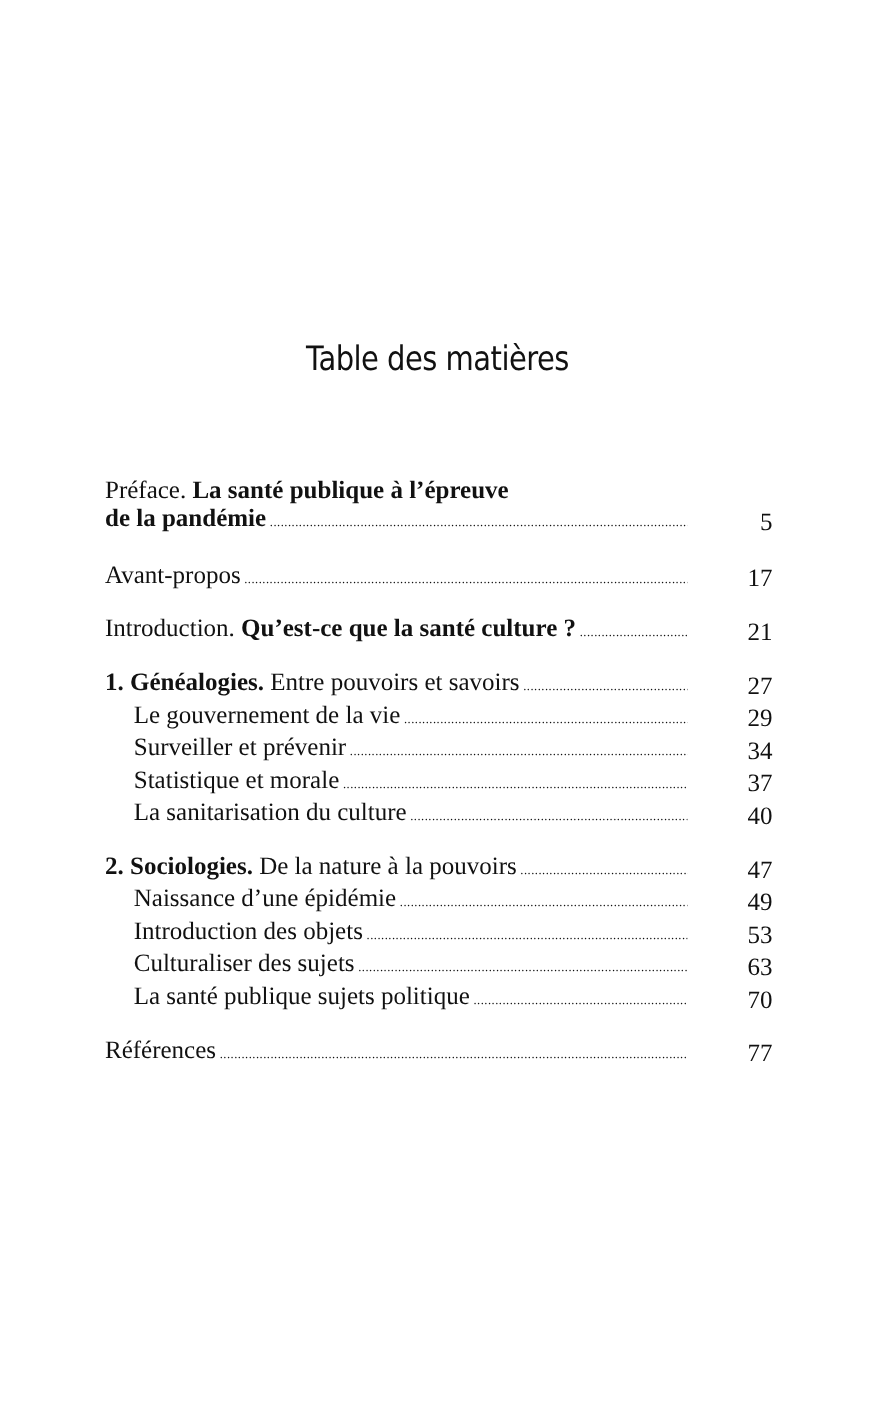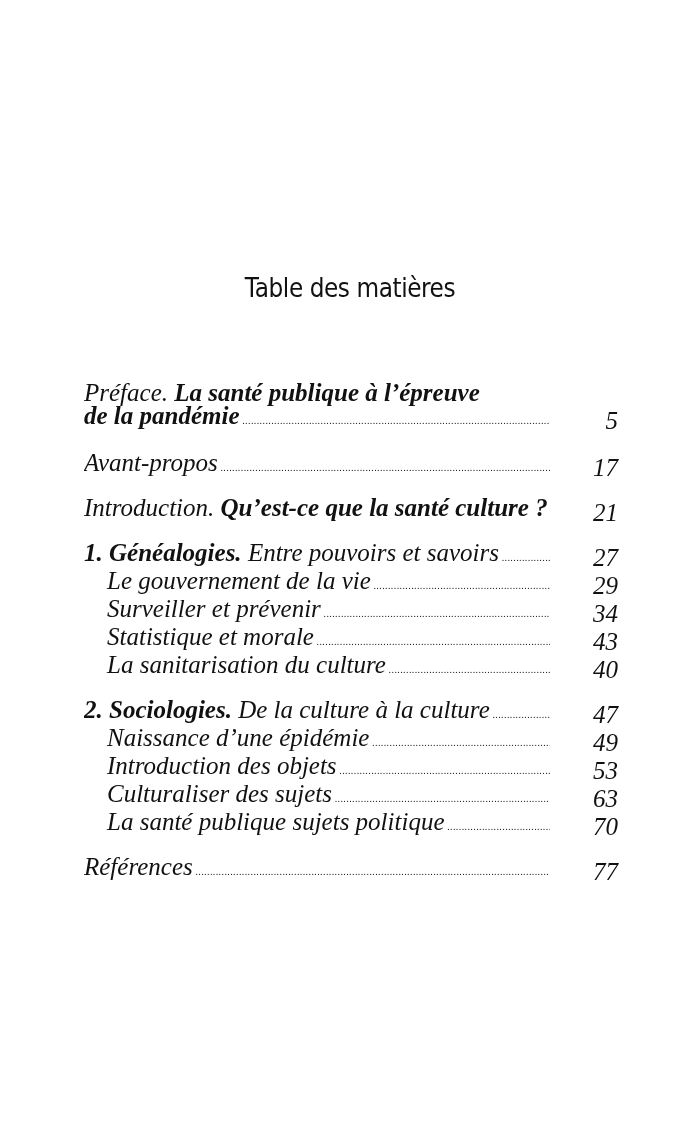--- a/index.html
+++ b/index.html
@@ -5,21 +5,21 @@
     html, body { margin: 0; padding: 0; background: #ffffff; }
     body { width: 700px; height: 1134px; position: relative; overflow: hidden; color: #111111; }
     .title {
       position: absolute; left: 0; width: 700px; top: 272px;
       text-align: center; font-family: "DejaVu Sans", sans-serif;
       font-size: 27px; font-weight: normal; letter-spacing: -0.5px; color: #111;
       transform: scaleX(0.86); transform-origin: 350px 0;
     }
     .toc {
       position: absolute; left: 84px; top: 381px; width: 534px;
-      font-family: "Liberation Serif", serif; font-size: 25px; line-height: 23px; font-style: italic;
+      font-family: "Liberation Serif", serif; font-size: 20px; line-height: 23px;
     }
     .entry { position: relative; display: flex; align-items: flex-end; }
     .entry .text { display: block; width: 466px; overflow: hidden; white-space: nowrap; position: relative; }
     .entry .text.multi { white-space: normal; }
     .entry .text .lead::after {
       content: " ................................................................................................................................................................................................................";
       font-size: 10px; letter-spacing: 0.4px; white-space: nowrap;
     }
     .entry .page { flex: 1; text-align: right; }
     .sub .text { padding-left: 23px; width: 443px; }
@@ -65,31 +65,31 @@
   <div class="entry sub">
     <span class="text"><span class="lead"><span>Le gouvernement de la vie</span></span></span>
     <span class="page">29</span>
   </div>
   <div class="entry sub">
     <span class="text"><span class="lead"><span>Surveiller et prévenir</span></span></span>
     <span class="page">34</span>
   </div>
   <div class="entry sub">
     <span class="text"><span class="lead"><span>Statistique et morale</span></span></span>
-    <span class="page">43</span>
+    <span class="page">37</span>
   </div>
   <div class="entry sub">
     <span class="text"><span class="lead"><span>La sanitarisation du culture</span></span></span>
     <span class="page">40</span>
   </div>
 
   <div class="gap-med"></div>
 
   <div class="entry">
-    <span class="text"><span class="lead"><b>2. Sociologies.</b><span> De la culture à la culture</span></span></span>
+    <span class="text"><span class="lead"><b>2. Sociologies.</b><span> De la nature à la pouvoirs</span></span></span>
     <span class="page">47</span>
   </div>
   <div class="entry sub">
     <span class="text"><span class="lead"><span>Naissance d’une épidémie</span></span></span>
     <span class="page">49</span>
   </div>
   <div class="entry sub">
     <span class="text"><span class="lead"><span>Introduction des objets</span></span></span>
     <span class="page">53</span>
   </div>

